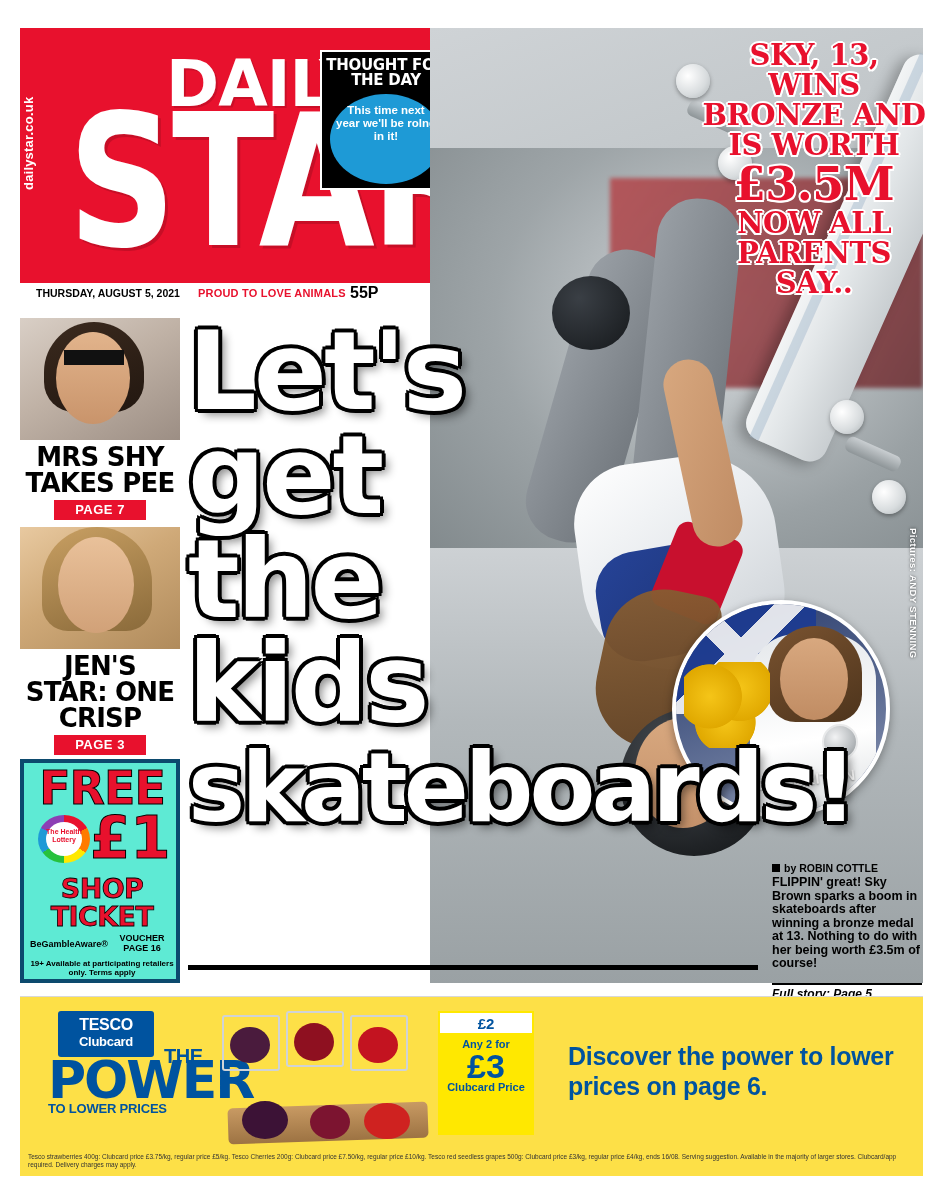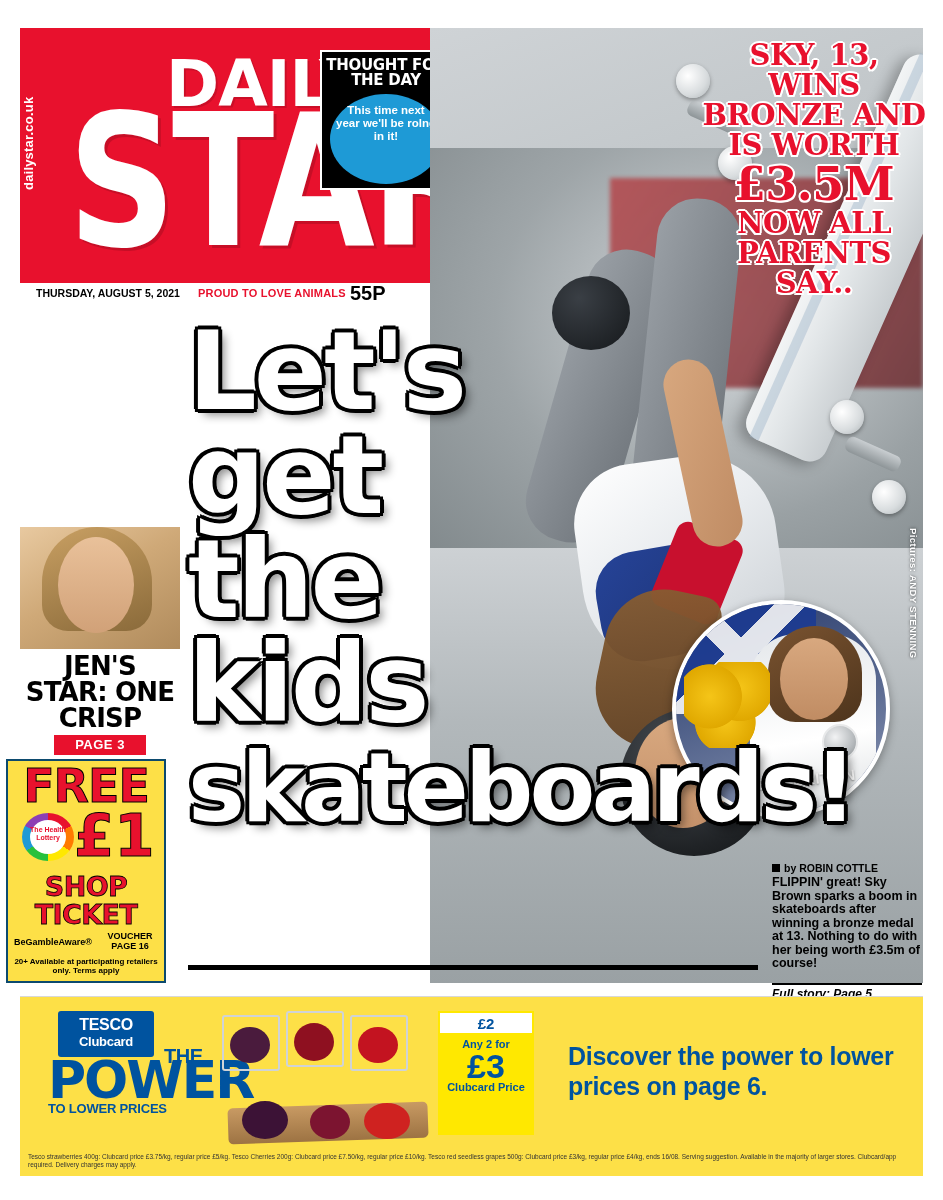--- a/index.html
+++ b/index.html
@@ -98,21 +98,21 @@
     font-size: 10.5px; font-weight: bold; color: #000;
     line-height: 20px;
   }
   .proud-text {
     position: absolute; left: 178px; top: 0;
     font-size: 11px; font-weight: 900; color: #e8112d;
     line-height: 20px; letter-spacing: 0.2px;
   }
   .price-text {
     position: absolute; left: 330px; top: 0;
-    font-size: 20px; font-weight: 900; color: #000;
+    font-size: 16px; font-weight: 900; color: #000;
     line-height: 20px;
   }
 
   
   .main-photo {
     position: absolute; left: 430px; top: 28px;
     width: 493px; height: 955px;
     background: linear-gradient(160deg,#cfd3d6 0%, #b9bfc2 35%, #8e9699 60%, #6f7679 100%);
     overflow: hidden;
   }
@@ -359,24 +359,24 @@
     background: #e8112d;
     color: #ffffff;
     font-weight: 900; font-size: 13px;
     line-height: 20px;
     text-align: center;
     letter-spacing: 0.5px;
   }
 
   
   .promo {
-    position: absolute; left: 6px; top: 759px;
+    position: absolute; left: 20px; top: 759px;
     width: 160px; height: 224px;
-    background: #fde047;
-    border: 2px solid #0c4a6e;
+    background: #5eead4;
+    border: 4px solid #0c4a6e;
     overflow: hidden;
   }
   .promo-free {
     position: absolute; left: 0; top: 2px; width: 156px;
     text-align: center;
     font-family: "DejaVu Sans", sans-serif;
     font-weight: 900; font-size: 46px; line-height: 46px;
     color: #e8112d;
     -webkit-text-stroke: 1px #000;
     letter-spacing: -1px;
@@ -628,40 +628,49 @@
   <div class="inset-photo">
     <div class="inset-flag"></div>
     <div class="inset-person"></div>
     <div class="inset-hair"></div>
     <div class="inset-face"></div>
     <div class="inset-flowers"></div>
     <div class="inset-medal"></div>
     <div class="inset-text">GREAT BRITAIN</div>
   </div>
 
+  <div class="side-item" style="top:318px;">
+    <div class="side-photo mrs-photo">
+      <div class="mrs-hair"></div>
+      <div class="mrs-face"></div>
+      <div class="mrs-bar"></div>
+    </div>
+    <div class="side-headline">MRS SHY TAKES PEE</div>
+    <div class="page-ref">PAGE 7</div>
+  </div>
 
   <div class="side-item" style="top:527px;">
     <div class="side-photo jen-photo">
       <div class="jen-hair"></div>
       <div class="jen-face"></div>
     </div>
     <div class="side-headline">JEN'S STAR: ONE CRISP</div>
     <div class="page-ref">PAGE 3</div>
   </div>
 
   <div class="promo">
     <div class="promo-free">FREE</div>
     <div class="promo-hl">
       <div class="promo-hl-inner">The Health Lottery</div>
     </div>
     <div class="promo-pound">£1</div>
     <div class="promo-shop">SHOP TICKET</div>
     <div class="promo-bga">BeGambleAware®</div>
     <div class="promo-voucher">VOUCHER PAGE 16</div>
-    <div class="promo-terms">20+ Available at participating retailers only. Terms apply</div>
+    <div class="promo-terms">19+ Available at participating retailers only. Terms apply</div>
   </div>
 
   <div class="big-headline">
     <div class="bh-line">Let's</div>
     <div class="bh-line">get</div>
     <div class="bh-line">the</div>
     <div class="bh-line">kids</div>
     <div class="bh-line last">skateboards!</div>
     <div class="bh-rule"></div>
   </div>

